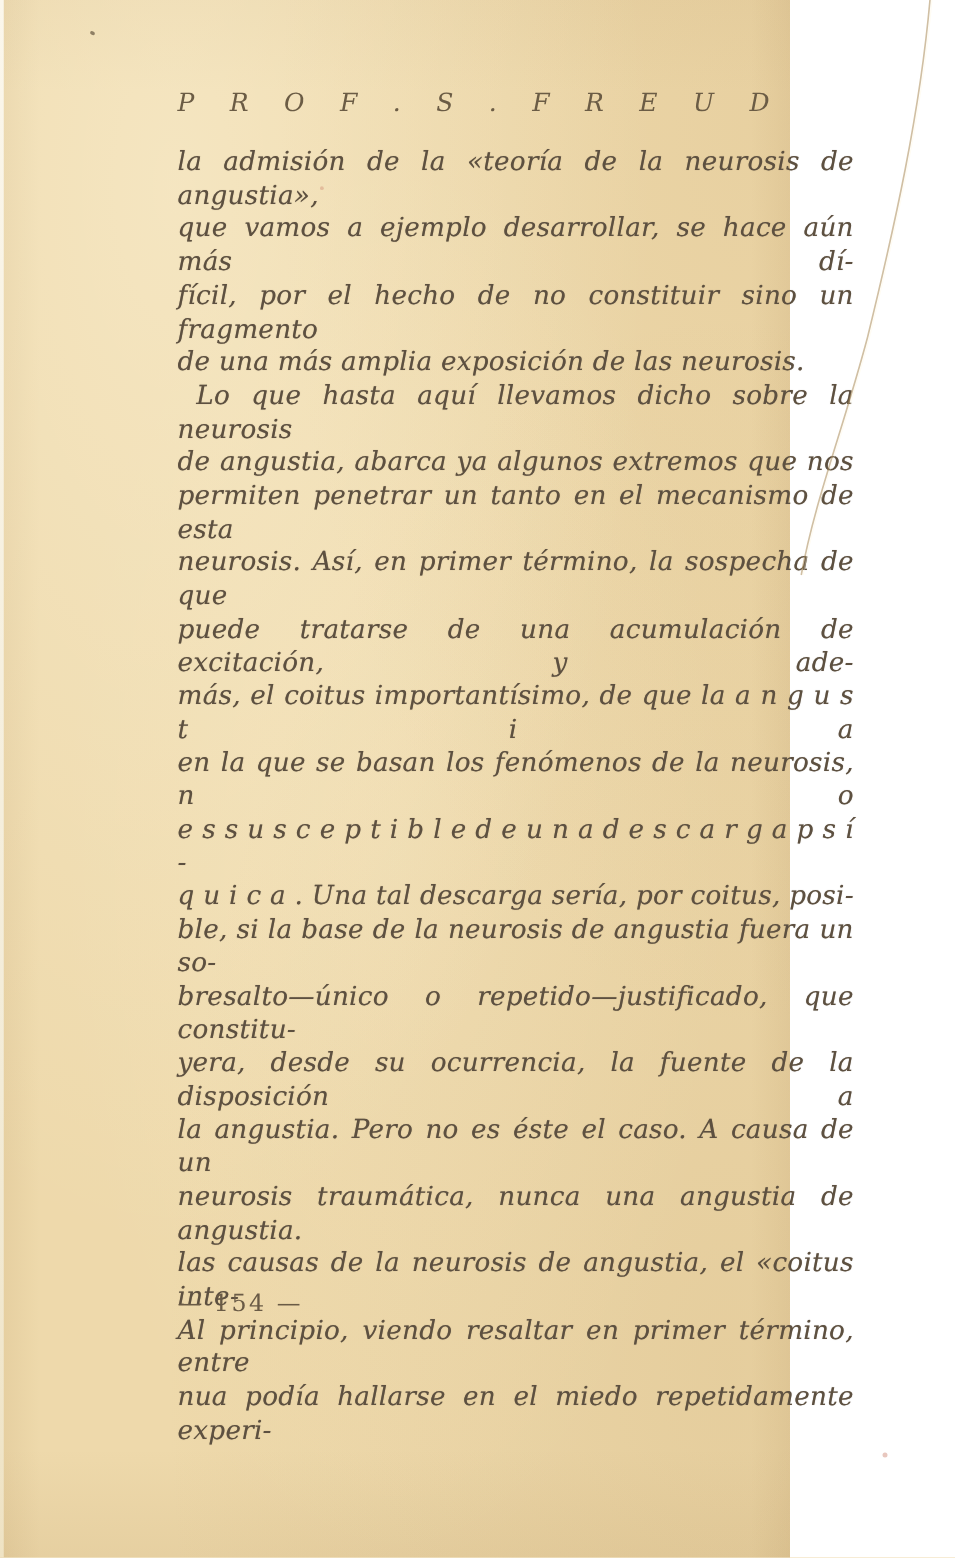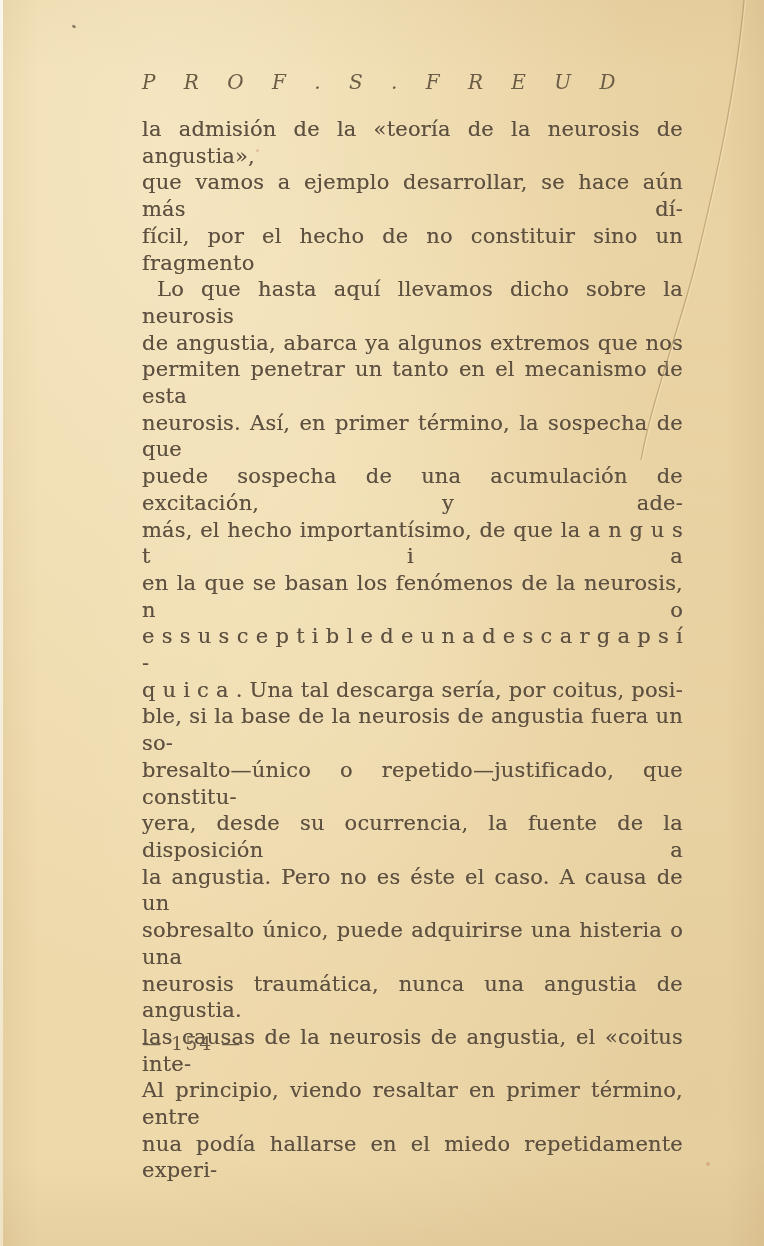--- a/index.html
+++ b/index.html
@@ -3,21 +3,21 @@
 <meta charset="utf-8">
 <style>
   html,body{margin:0;padding:0;}
   body{
     width:764px;height:1246px;
     font-family:"DejaVu Serif","Liberation Serif",serif;
     overflow:hidden;
   }
   .scan{
     position:relative;
-    width:764px;height:1246px;
+    width:632px;height:1246px;
     background-color:#eed9ab;
     background-image:
       radial-gradient(ellipse at 22% 12%, rgba(255,248,225,0.40), transparent 55%),
       radial-gradient(ellipse at 50% 55%, rgba(255,244,214,0.18), transparent 60%),
       radial-gradient(ellipse at 92% 88%, rgba(176,136,74,0.14), transparent 55%),
       radial-gradient(ellipse at 95% 8%, rgba(188,148,88,0.12), transparent 45%),
       linear-gradient(90deg, rgba(150,112,58,0.10), transparent 5%, transparent 95%, rgba(150,112,58,0.10)),
       linear-gradient(180deg, rgba(150,112,58,0.05), transparent 6%, transparent 93%, rgba(150,112,58,0.09));
   }
   .left-edge{
@@ -33,21 +33,21 @@
     color:#6b5c45;
   }
   .text-block{
     position:absolute;left:142px;top:116px;width:541px;
     font-size:21px;
     line-height:26.7px;
     color:#5d5040;
     letter-spacing:0.2px;
     text-shadow:0 0 0.6px rgba(93,80,64,0.55);
   }
-  .line{ text-align:justify; white-space:normal; }
+  .line{ text-align:justify; white-space:normal;font-style:italic; }
   .line.just{ text-align-last:justify; }
   .line.indent{ text-indent:15px; }
   .page-number{
     position:absolute;left:142px;top:1032px;width:541px;
     text-align:left;
     font-size:19px;
     letter-spacing:2px;
     color:#6a5b46;
   }
   .crease{
@@ -65,34 +65,34 @@
 <div class="scan">
 
   <div class="left-edge"></div>
 
   <div class="running-head">P R O F .  S .  F R E U D</div>
 
   <div class="text-block">
       <div class="line just">la admisión de la «teoría de la neurosis de angustia»,</div>
       <div class="line just">que vamos a ejemplo desarrollar, se hace aún más dí-</div>
       <div class="line just">fícil, por el hecho de no constituir sino un fragmento</div>
+      <div class="line">de una más amplia exposición de las neurosis.</div>
       <div class="line just indent">Lo que hasta aquí llevamos dicho sobre la neurosis</div>
       <div class="line just">de angustia, abarca ya algunos extremos que nos</div>
       <div class="line just">permiten penetrar un tanto en el mecanismo de esta</div>
       <div class="line just">neurosis. Así, en primer término, la sospecha de que</div>
-      <div class="line just">puede sospecha de una acumulación de excitación, y ade-</div>
-      <div class="line just">más, el hecho importantísimo, de que la a n g u s t i a</div>
+      <div class="line just">puede tratarse de una acumulación de excitación, y ade-</div>
+      <div class="line just">más, el coitus importantísimo, de que la a n g u s t i a</div>
       <div class="line just">en la que se basan los fenómenos de la neurosis, n o</div>
       <div class="line just">e s  s u s c e p t i b l e  d e  u n a  d e s c a r g a  p s í -</div>
       <div class="line just">q u i c a .  Una tal descarga sería, por coitus, posi-</div>
       <div class="line just">ble, si la base de la neurosis de angustia fuera un so-</div>
       <div class="line just">bresalto—único o repetido—justificado, que constitu-</div>
       <div class="line just">yera, desde su ocurrencia, la fuente de la disposición a</div>
       <div class="line just">la angustia. Pero no es éste el caso. A causa de un</div>
-      <div class="line just">sobresalto único, puede adquirirse una histeria o una</div>
       <div class="line just">neurosis traumática, nunca una angustia de angustia.</div>
       <div class="line just">las causas de la neurosis de angustia, el «coitus inte-</div>
       <div class="line just">Al principio, viendo resaltar en primer término, entre</div>
       <div class="line just">nua podía hallarse en el miedo repetidamente experi-</div>
     </div>
 
   <div class="page-number">— 154 —</div>
 
   <svg class="crease" width="764" height="1246" viewBox="0 0 764 1246">
     <path d="M 744 0 C 736 90, 716 180, 694 270 C 674 345, 652 400, 641 460" fill="none" stroke="rgba(169,139,88,0.55)" stroke-width="1.3"></path>

